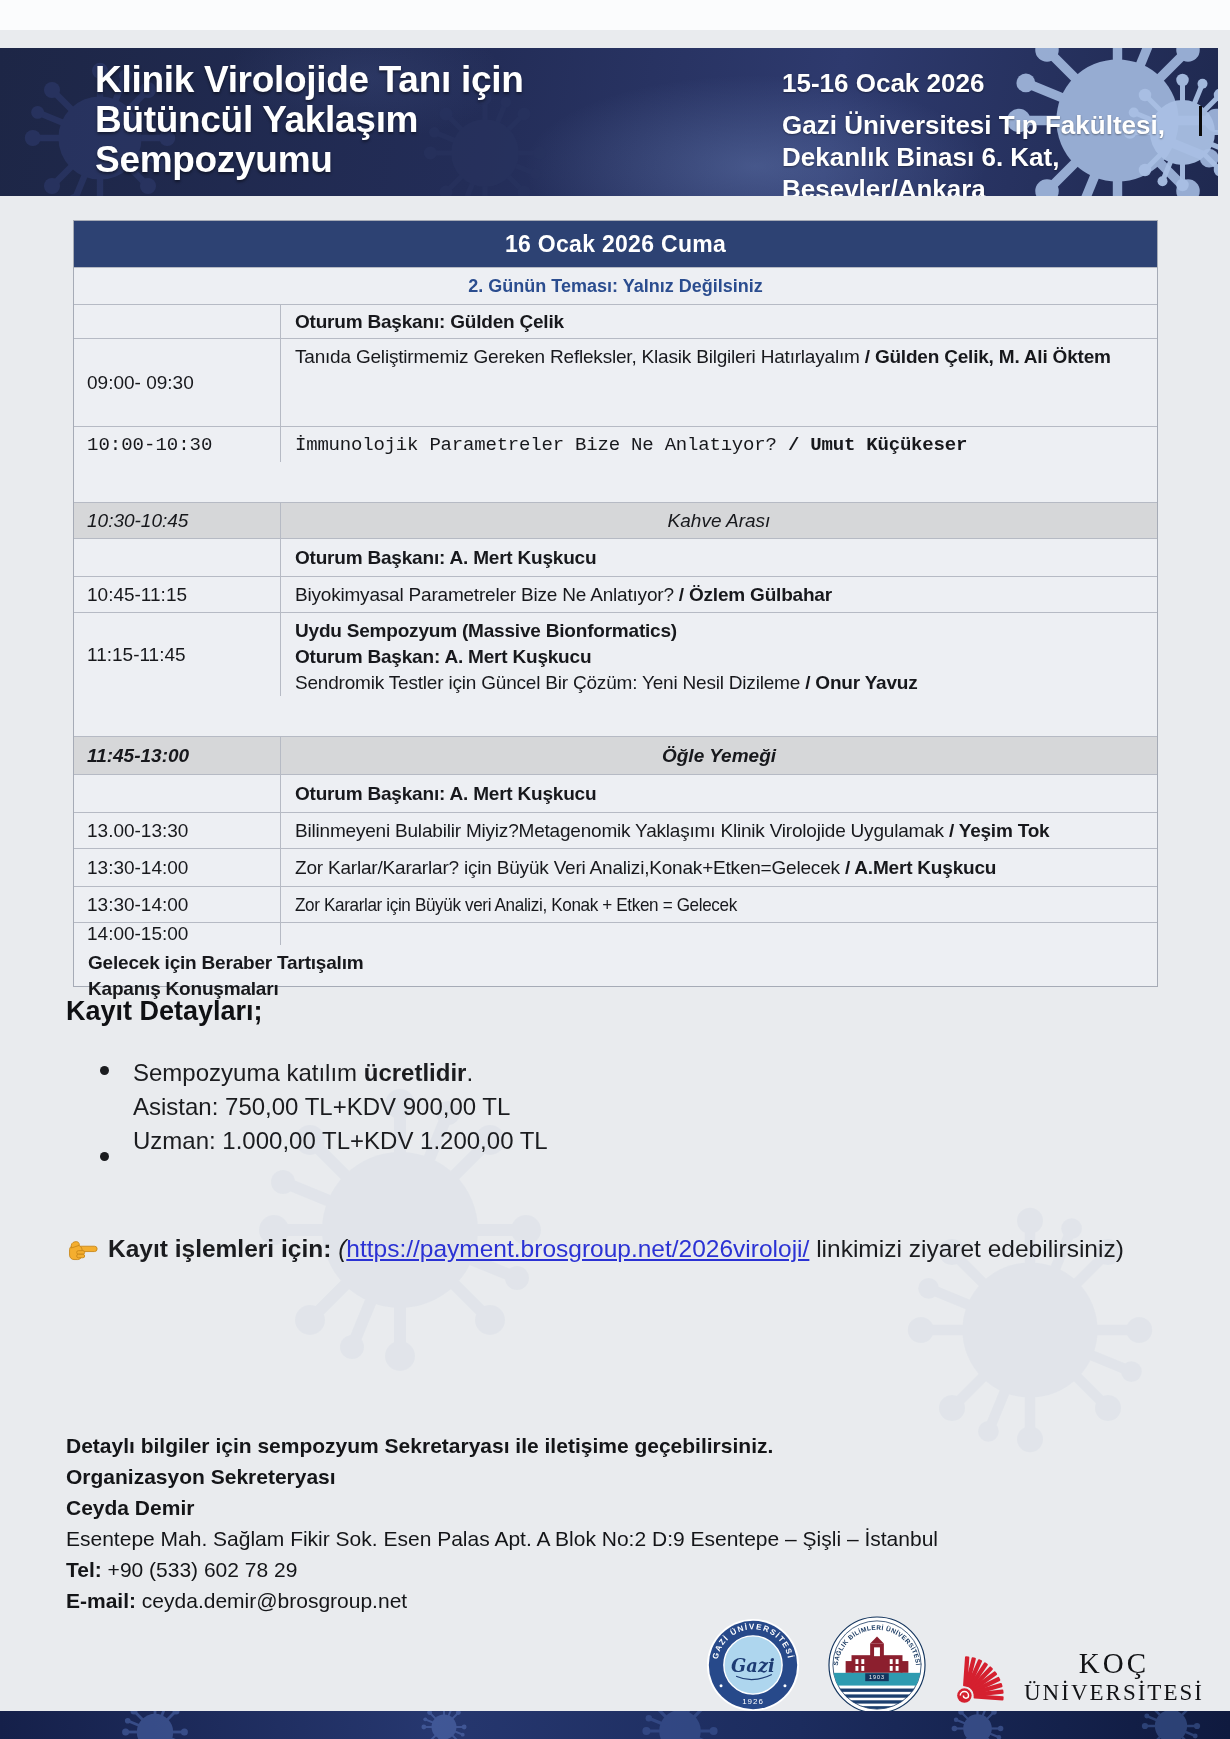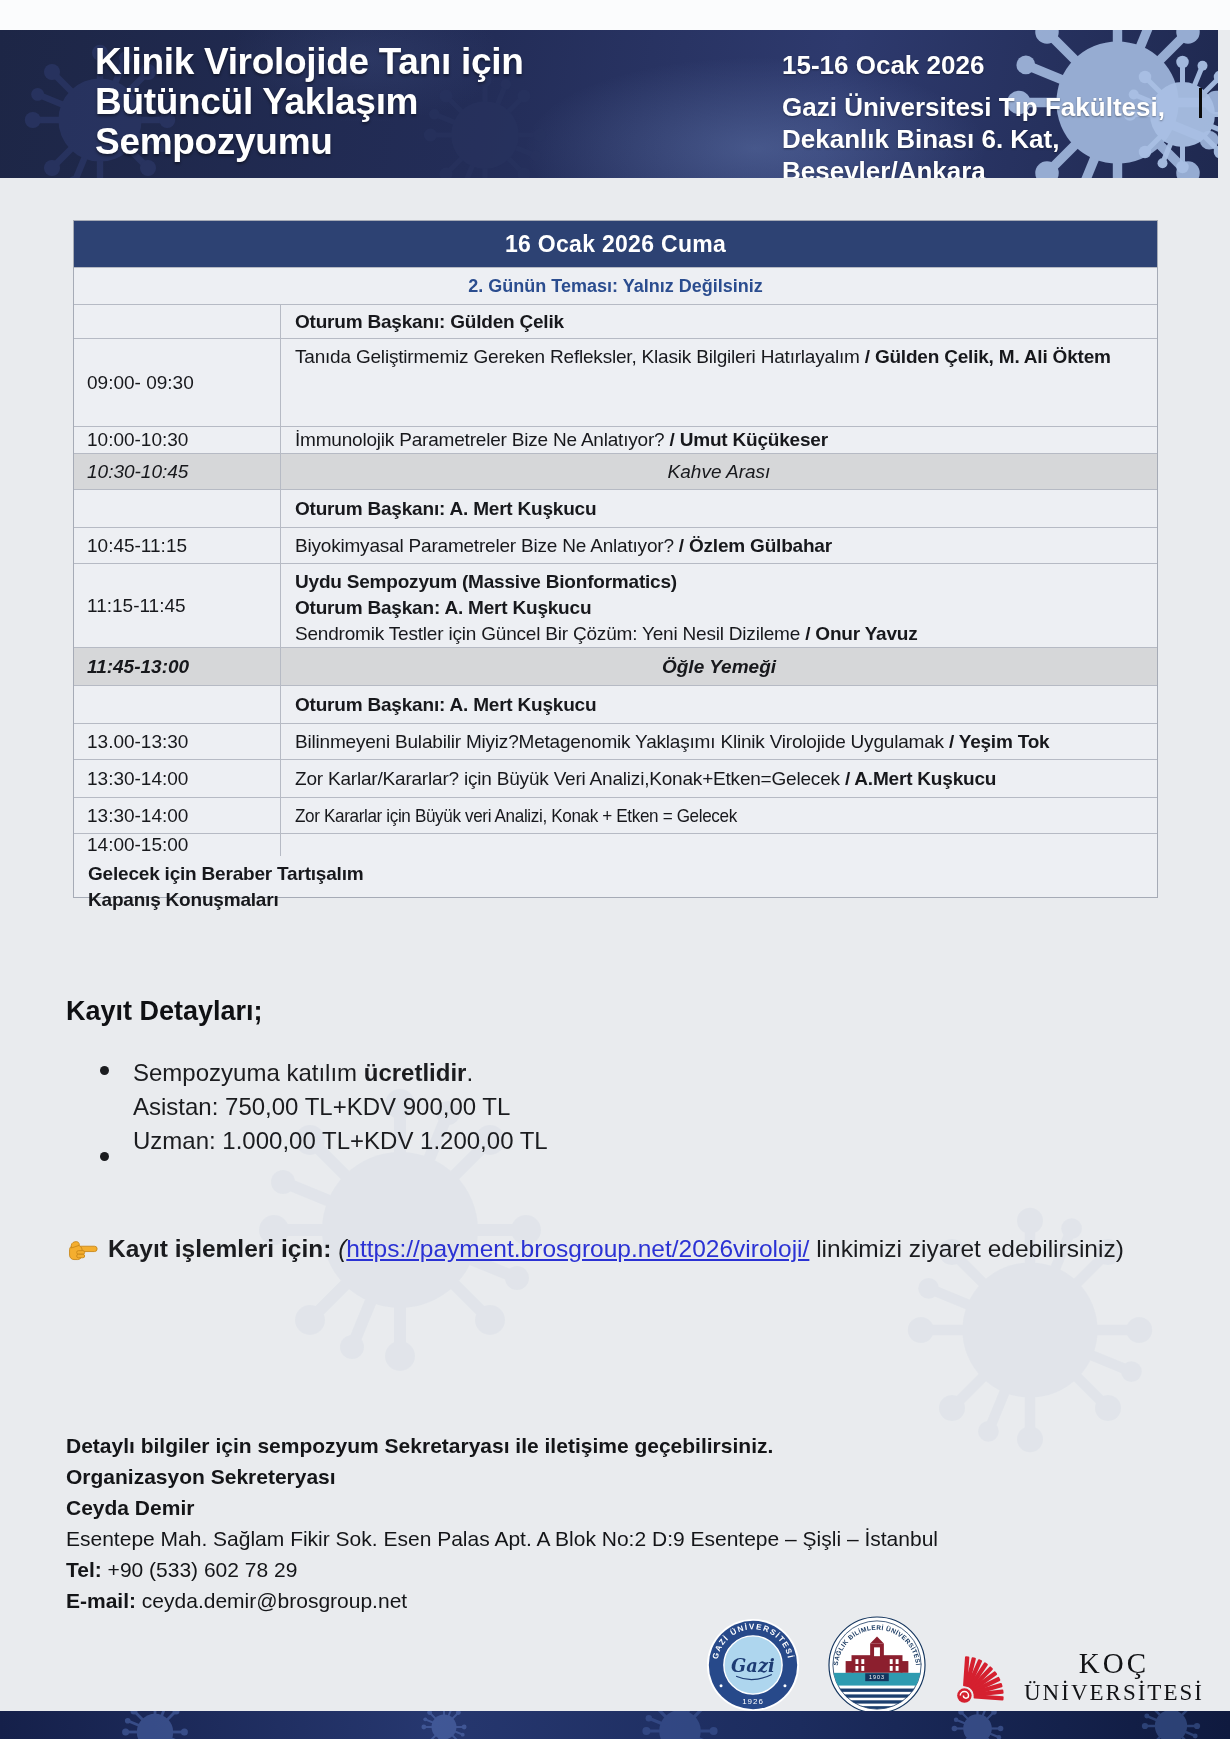--- a/index.html
+++ b/index.html
@@ -4,21 +4,21 @@
 <style>
   html,body{margin:0;padding:0;background:#cfd2d8;}
   #page{position:relative;width:1230px;height:1739px;margin:0 auto;background:#e9ebee;
         overflow:hidden;font-family:"Liberation Sans","DejaVu Sans",sans-serif;color:#17181c;}
   .abs{position:absolute;}
 
   
   .top-strip{left:0;top:0;width:1230px;height:30px;background:#fbfcfd;}
 
   
-  .banner{left:0;top:30px;width:1218px;height:148px;overflow:hidden;
+  .banner{left:0;top:48px;width:1218px;height:148px;overflow:hidden;
           background:linear-gradient(100deg,#1d2646 0%,#232d58 40%,#2e3a6e 68%,#1f2950 100%);}
   .banner-glow{left:0;top:0;width:100%;height:100%;
           background:radial-gradient(ellipse 330px 130px at 62% 80%,rgba(140,170,225,.28),transparent 70%),
                      radial-gradient(ellipse 200px 90px at 30% 20%,rgba(90,110,170,.18),transparent 70%);}
   .banner-title{left:95px;top:12px;font-size:37px;line-height:40px;font-weight:700;color:#ffffff;
           letter-spacing:-0.3px;text-shadow:0 2px 3px rgba(0,0,0,.45);}
   .banner-right{left:782px;top:20px;color:#ffffff;text-shadow:0 1px 2px rgba(0,0,0,.4);}
   .banner-date{font-size:26px;font-weight:700;margin-bottom:10px;}
   .banner-venue div{font-size:26px;font-weight:700;line-height:32px;}
   .caret{left:1199px;top:58px;width:3px;height:30px;background:#0b0b0b;}
@@ -34,21 +34,21 @@
   .theme-row{height:36px;display:flex;align-items:center;justify-content:center;color:#2b4d8f;
          font-size:18px;font-weight:700;border-top:1px solid #b6bac4;}
   .t-row{display:flex;border-top:1px solid #b6bac4;font-size:19px;box-sizing:border-box;}
   .t-time{width:207px;flex:none;display:flex;align-items:center;padding-left:13px;
          border-right:1px solid #b6bac4;box-sizing:border-box;}
   .t-content{flex:1;min-width:0;padding:2px 12px 2px 14px;display:flex;flex-direction:column;
          justify-content:center;letter-spacing:-0.2px;}
   .t-content.top{justify-content:flex-start;padding-top:5px;}
   .line{line-height:26px;}
   .b{font-weight:700;}
-  .t-row.break{background:#d6d7d9;}
+  .t-row.break{background:#d6d7d9;margin-top:40px;}
   .t-row.break .t-time{font-style:italic;}
   .t-row.bold-break .t-time{font-weight:700;}
   .t-center{flex:1;display:flex;align-items:center;justify-content:center;font-style:italic;}
   .t-center.b{font-weight:700;}
   .t-row.condensed .line{transform:scaleX(.9);transform-origin:0 50%;letter-spacing:-0.4px;white-space:nowrap;}
 
   
   .kayit-heading{left:66px;top:996px;font-size:27px;font-weight:700;color:#0f1013;}
   .bullets{left:100px;top:1056px;width:1080px;font-size:24px;color:#1b1c1f;}
   .bline{line-height:34px;display:flex;align-items:baseline;}
@@ -190,21 +190,21 @@
           <div class="t-content">
             <div class="line"><span class="b">Oturum Başkanı: Gülden Çelik</span></div>
           </div>
         </div>
         <div class="t-row session" style="height: 88px;">
           <div class="t-time">09:00- 09:30</div>
           <div class="t-content top">
             <div class="line"><span>Tanıda Geliştirmemiz Gereken Refleksler, Klasik Bilgileri Hatırlayalım </span><span class="b">/ Gülden Çelik, M. Ali Öktem</span></div>
           </div>
         </div>
-        <div class="t-row session" style="height: 27px;">
+        <div class="t-row session" style="height: 36px; font-family: Liberation Mono, monospace;">
           <div class="t-time">10:00-10:30</div>
           <div class="t-content">
             <div class="line"><span>İmmunolojik Parametreler Bize Ne Anlatıyor? </span><span class="b">/ Umut Küçükeser</span></div>
           </div>
         </div>
         <div class="t-row break" style="height: 36px;">
           <div class="t-time">10:30-10:45</div>
           <div class="t-center">Kahve Arası</div>
         </div>
         <div class="t-row chair" style="height: 38px;">

